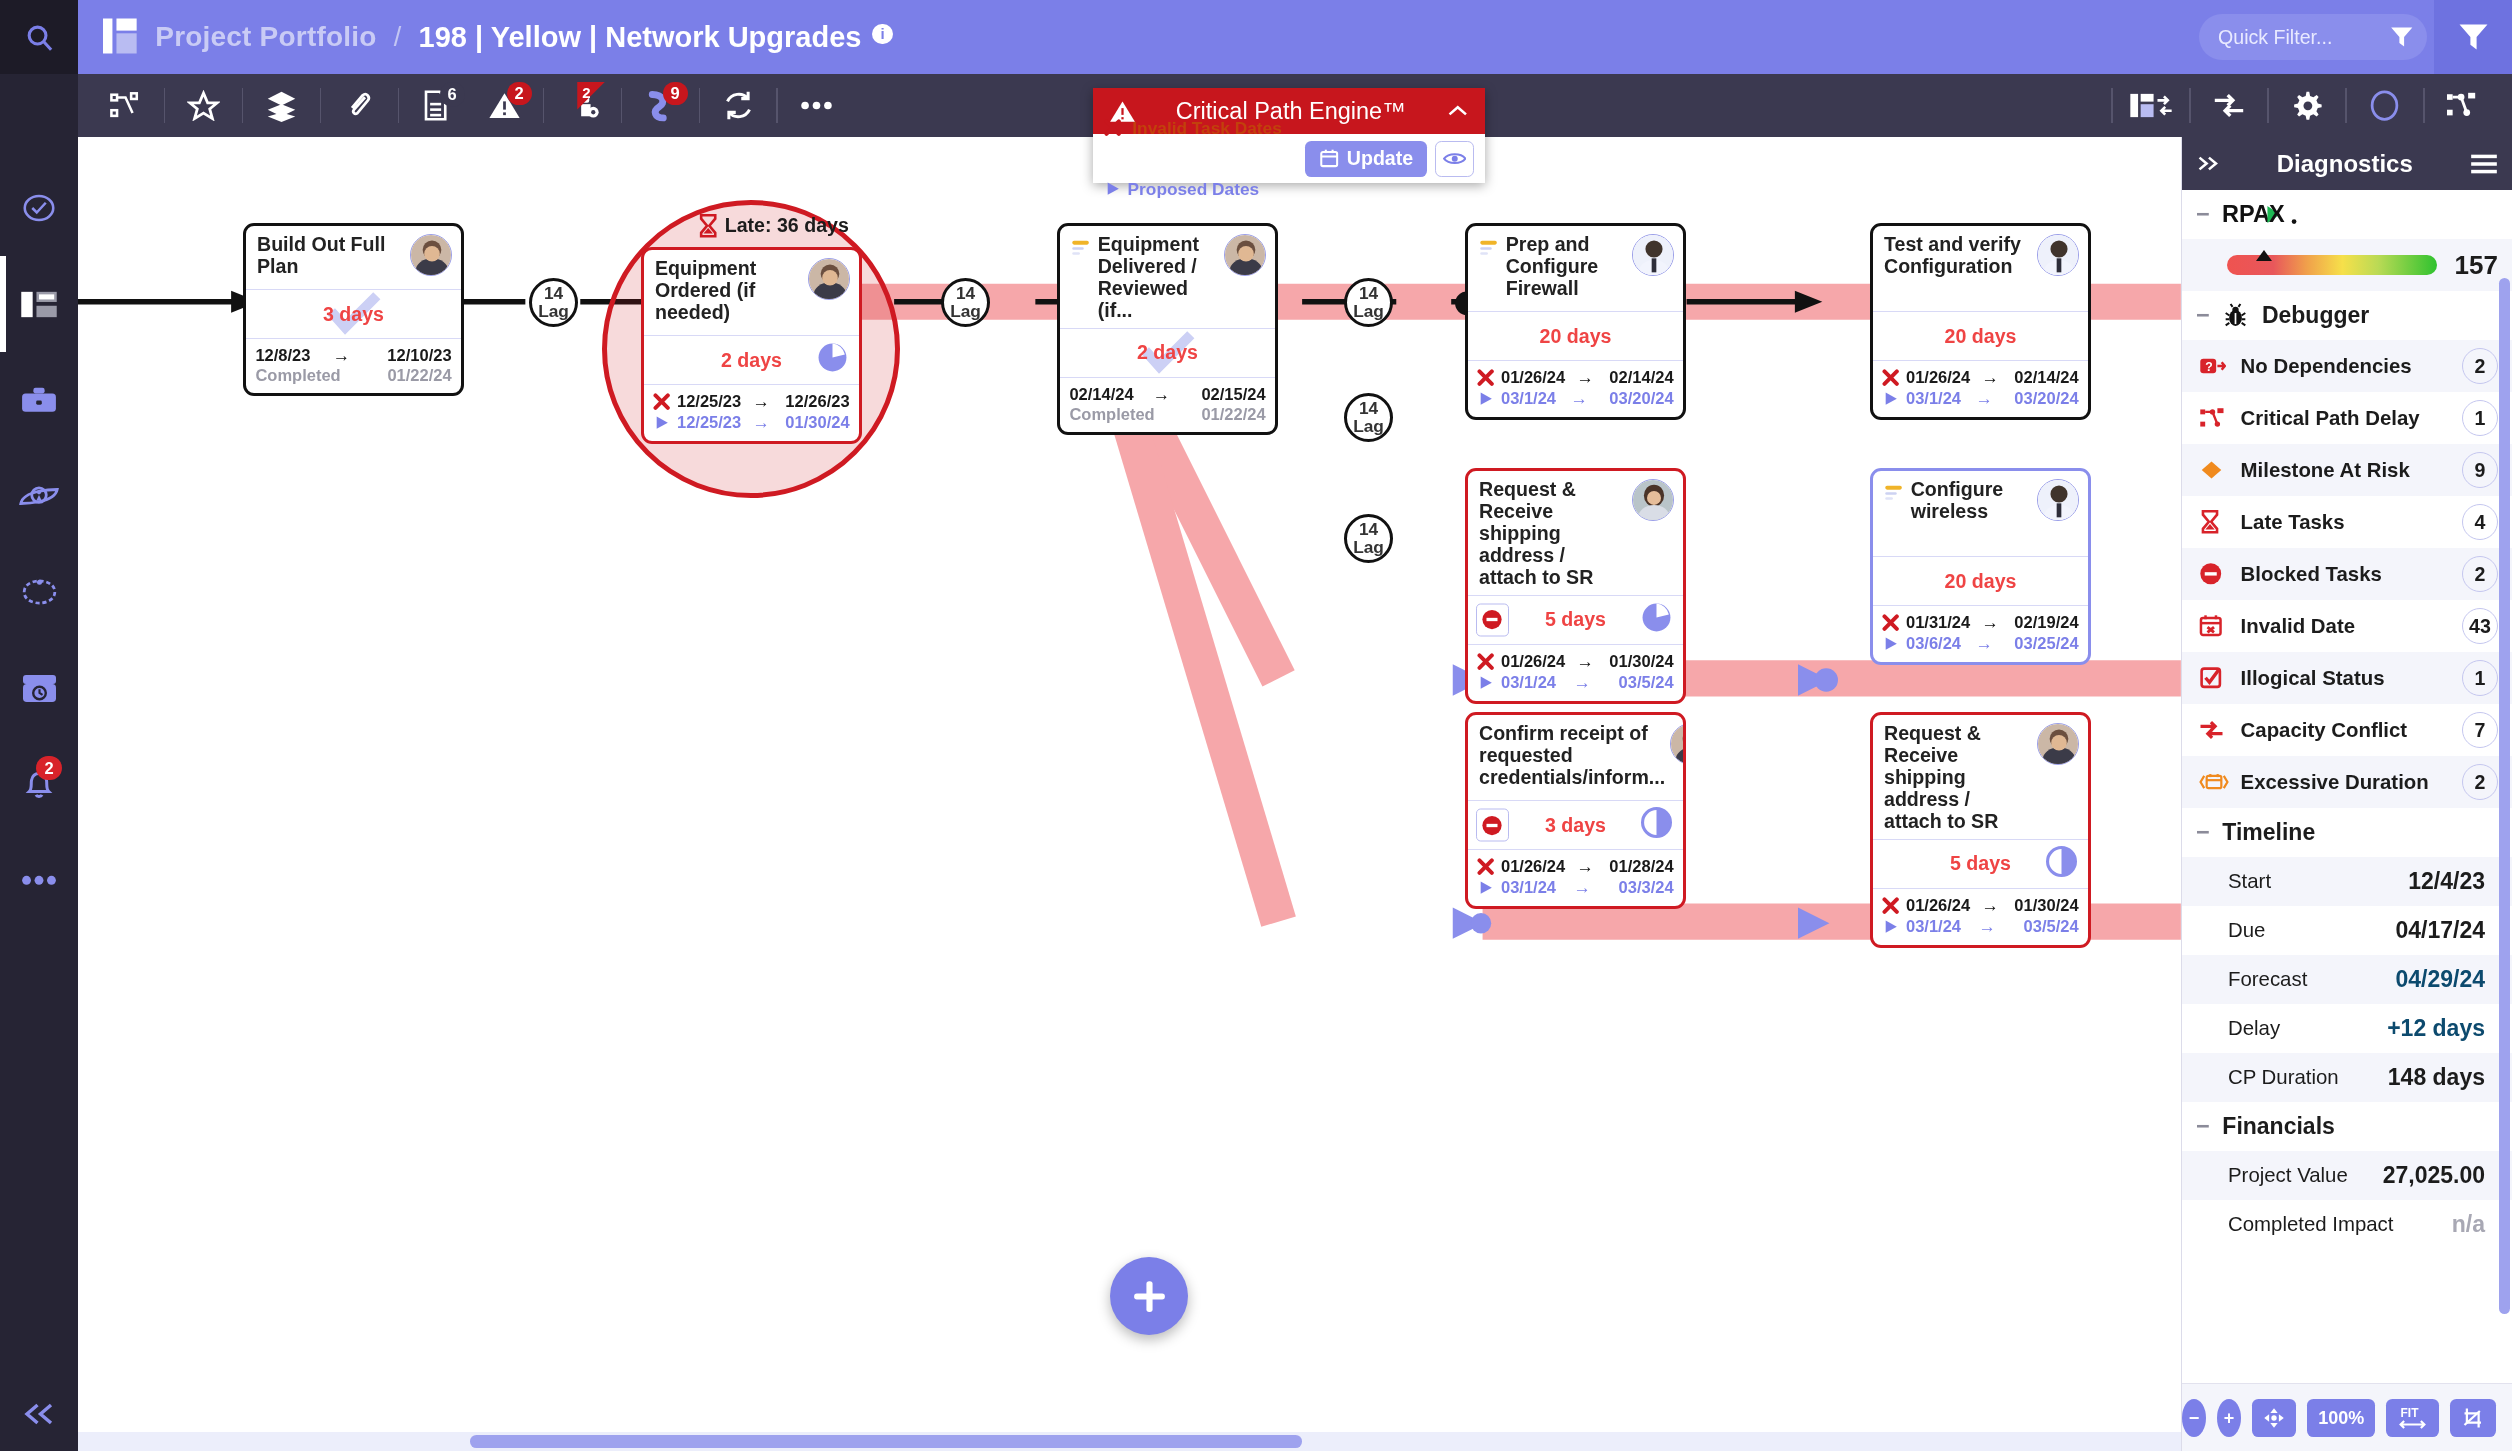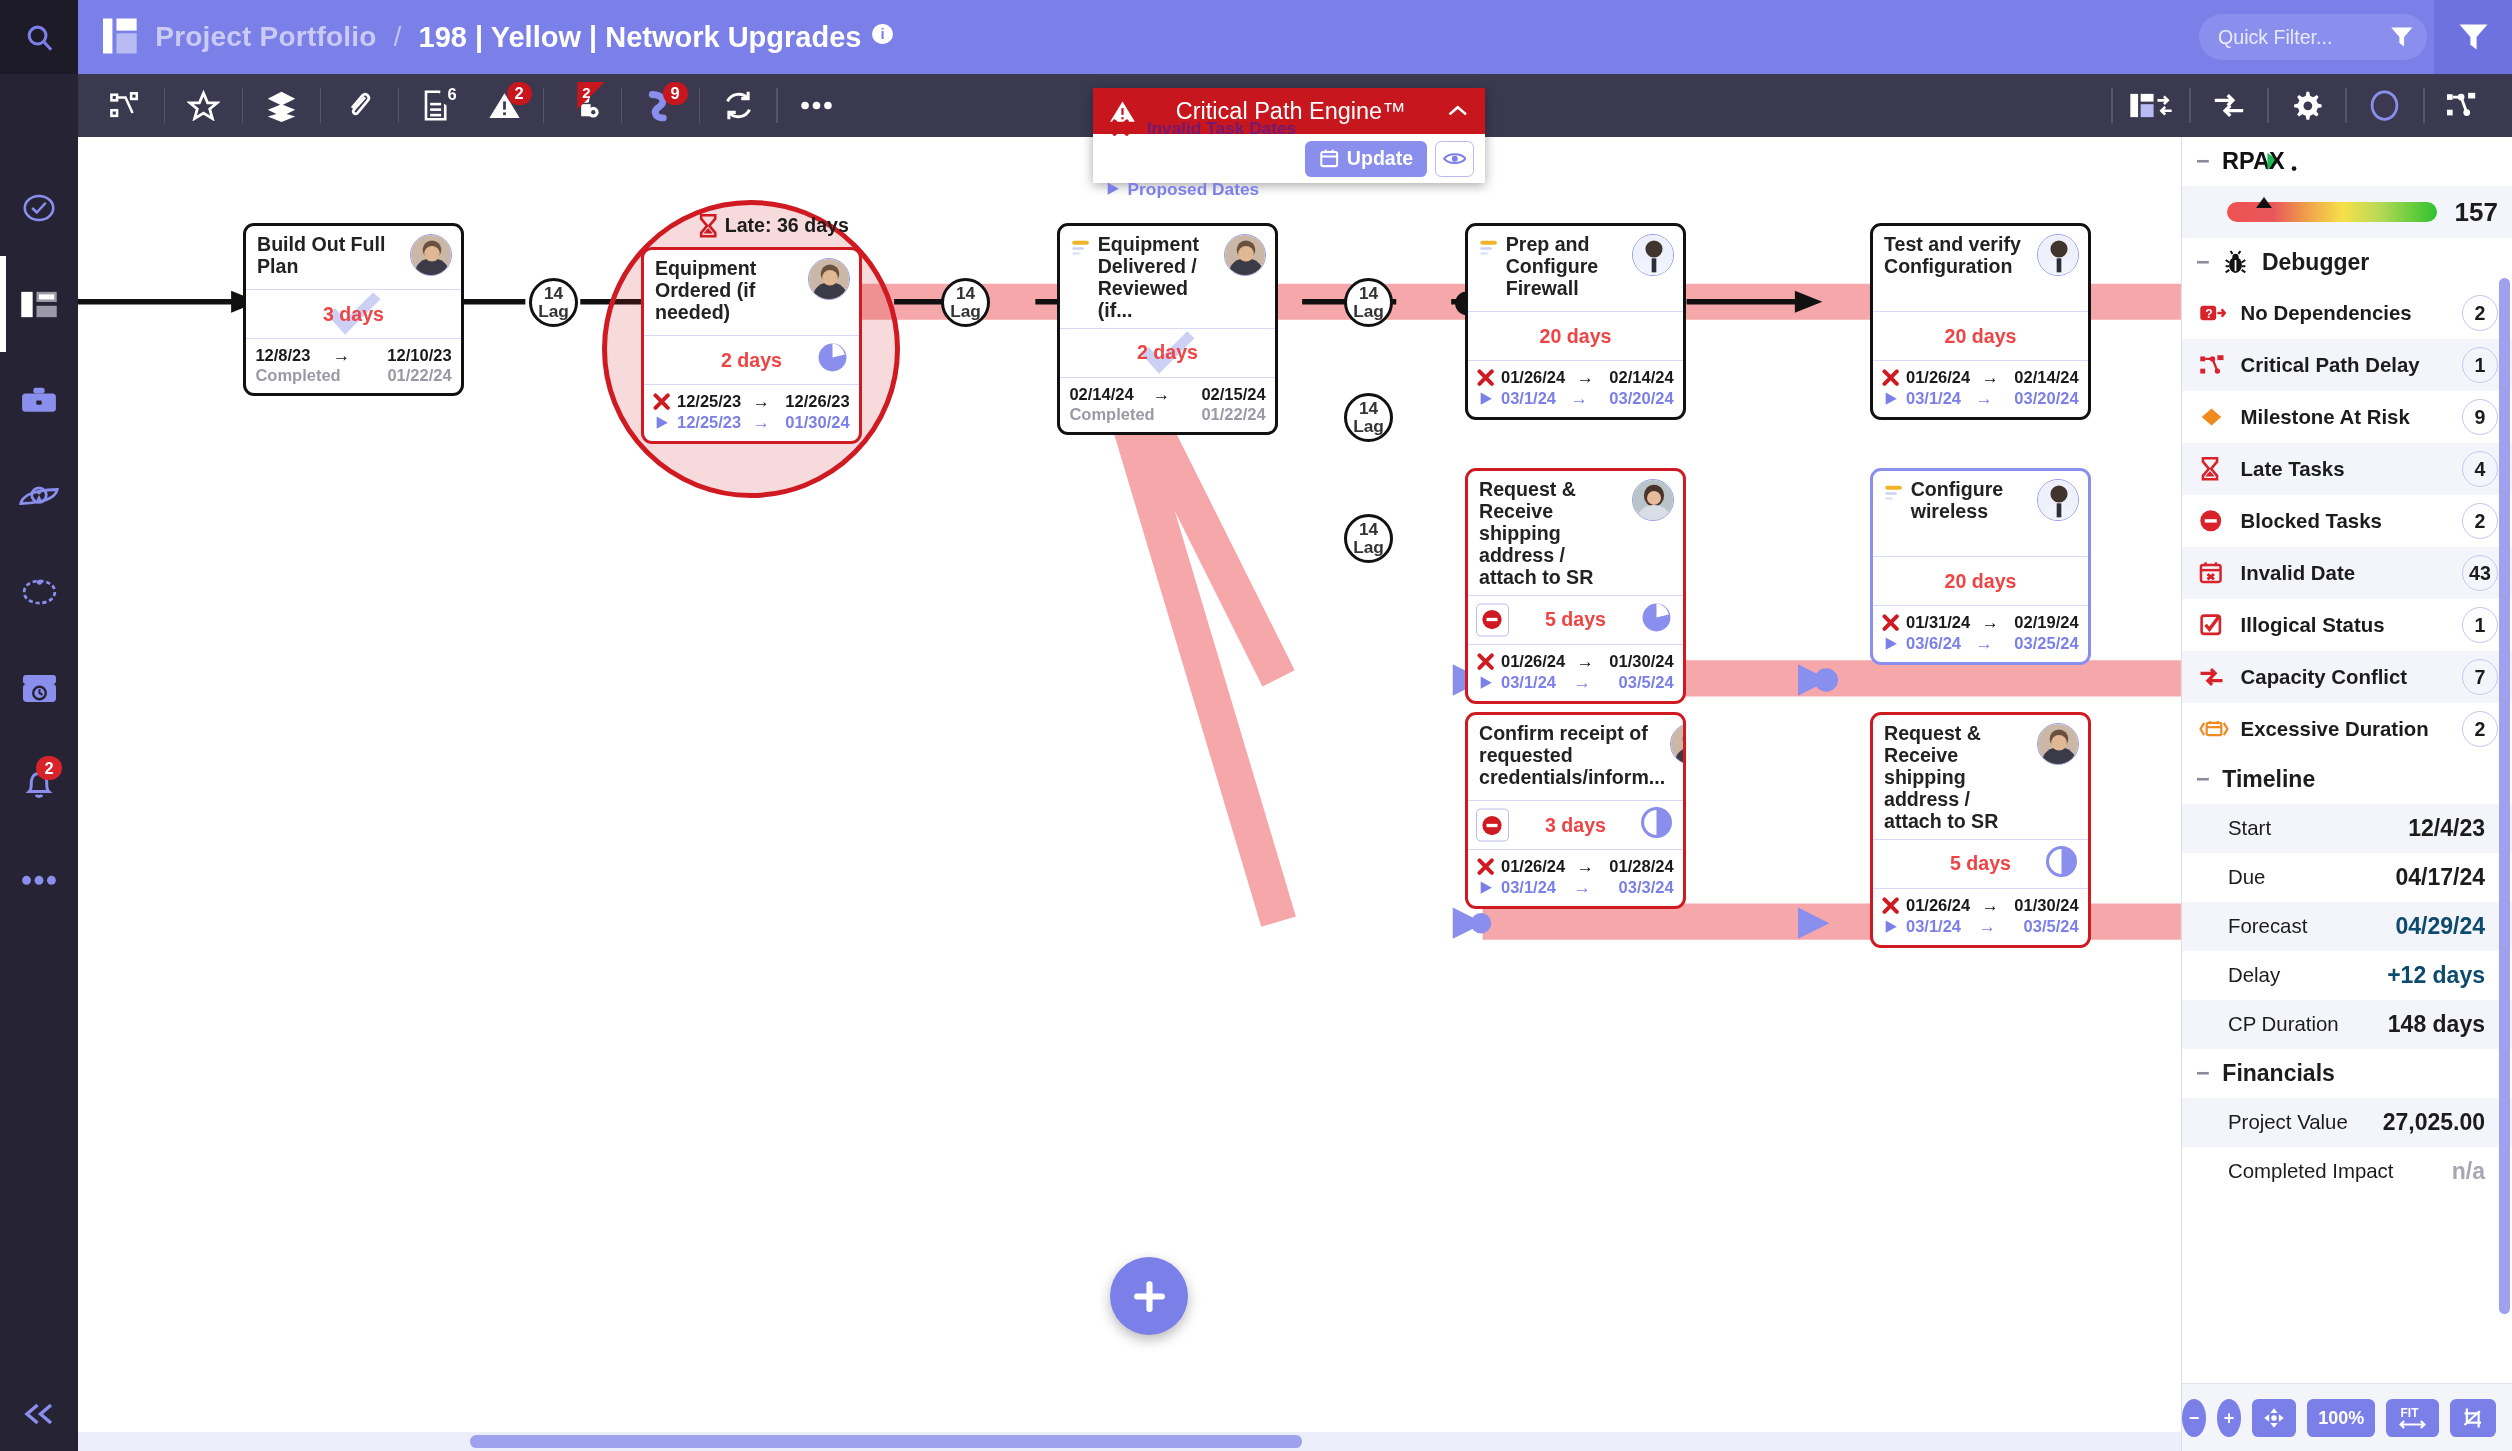--- a/index.html
+++ b/index.html
@@ -55,21 +55,21 @@
 
   
   #cpe { position:absolute; left:1093px; top:88px; width:392px;
     box-shadow:0 3.1px 11px rgba(0,0,0,.35); z-index:40; }
   #cpe .cpe-head { background:#c7161d; height:46px; display:flex; align-items:center;
     padding:0 15.7px; }
   #cpe .cpe-title { color:#fff; font-size:23.5px; font-weight:normal; flex:1; text-align:center; }
   #cpe .cpe-body { background:#fff; height:49px; display:flex; align-items:center;
     padding:0 11px; }
   .cpe-lines { flex:1; }
-  .cpe-l1 { font-size:17.3px; color:#701a75; font-weight:600; display:flex; align-items:center; gap:17px;justify-content:center;}
+  .cpe-l1 { font-size:17.3px; color:#c2410c; font-weight:600; display:flex; align-items:center; gap:11px;}
   .cpe-l2 { font-size:17.3px; color:#7b7fe8; font-weight:600; display:flex; align-items:center; gap:6.3px;margin-top:40px;}
   #cpe-update { background:#8a8eec; color:#fff; border-radius:6.3px; height:36px;
     display:flex; align-items:center; gap:7.8px; padding:0 14px; font-size:19.6px; font-weight:600; }
   #cpe-eye { width:39px; height:36px; margin-left:7.8px; border:1.6px solid #b9bbf0;
     border-radius:6.3px; display:flex; align-items:center; justify-content:center; }
 
   
   #canvas { position:absolute; left:78px; top:137px; width:2103px; height:1315px;
     background:#fff; overflow:hidden; }
   #canvas svg.wires { position:absolute; left:0; top:0; }
@@ -903,20 +903,32 @@
       <rect x="10.2" y="3" width="3.6" height="18" rx="1.6" fill="#fff"></rect>
       <rect x="3" y="10.2" width="18" height="3.6" rx="1.6" fill="#fff"></rect>
     </svg>
   </div>
 
   <div id="hscroll">
     <div class="thumb"></div>
   </div>
 
   <div id="panel">
+    <div id="panel-head">
+      <svg width="23.5" height="19" viewBox="0 0 20 14" fill="none" stroke="#fff" stroke-width="2.2">
+        <polyline points="3,2 9,7 3,12"></polyline>
+          <polyline points="11,2 17,7 11,12"></polyline>
+      </svg>
+      <span class="ph-title">Diagnostics</span>
+      <svg width="28" height="22" viewBox="0 0 24 18">
+        <rect x="1" y="1" width="22" height="3" fill="#fff"></rect>
+          <rect x="1" y="7.5" width="22" height="3" fill="#fff"></rect>
+        <rect x="1" y="14" width="22" height="3" fill="#fff"></rect>
+      </svg>
+    </div>
 
     <div class="sect-head">
       <span class="minus">−</span>
       <span style="display:flex;align-items:center;">
         <svg width="94" height="27" viewBox="0 0 120 34">
           <text x="0" y="26" font-family="Liberation Sans, sans-serif" font-size="30" font-weight="bold" fill="#111">RPA</text>
           <polygon points="58,6 74,17 58,28" fill="#1db954"></polygon>
           <text x="60" y="26" font-family="Liberation Sans, sans-serif" font-size="30" font-weight="bold" fill="#111">X</text>
           <circle cx="92" cy="26" r="3" fill="#111"></circle>
         </svg>

